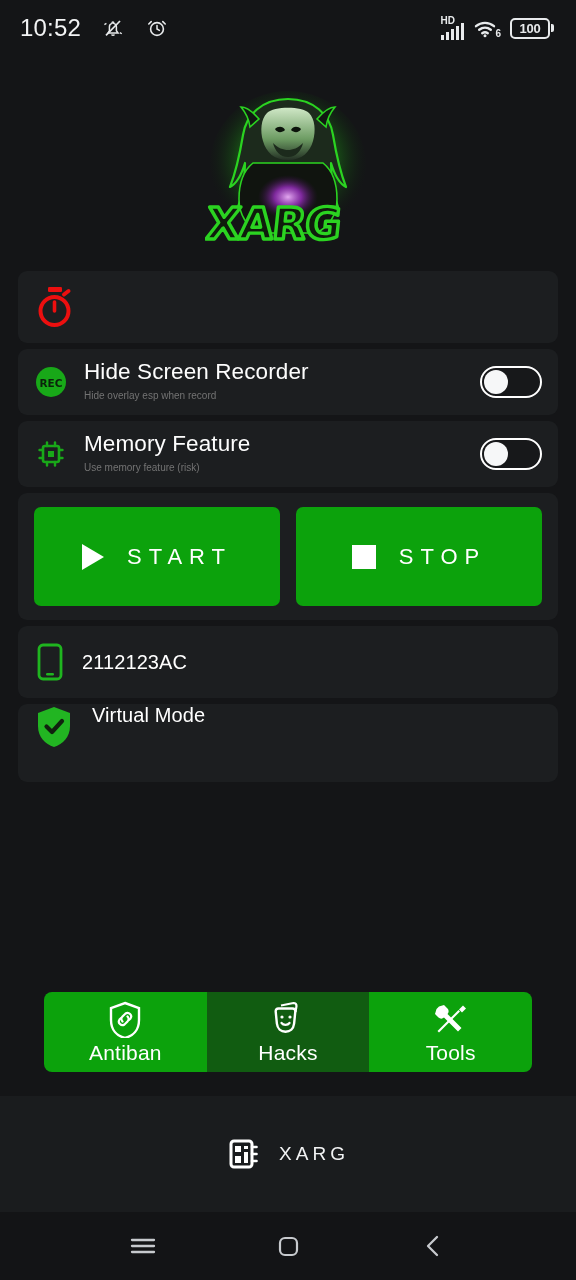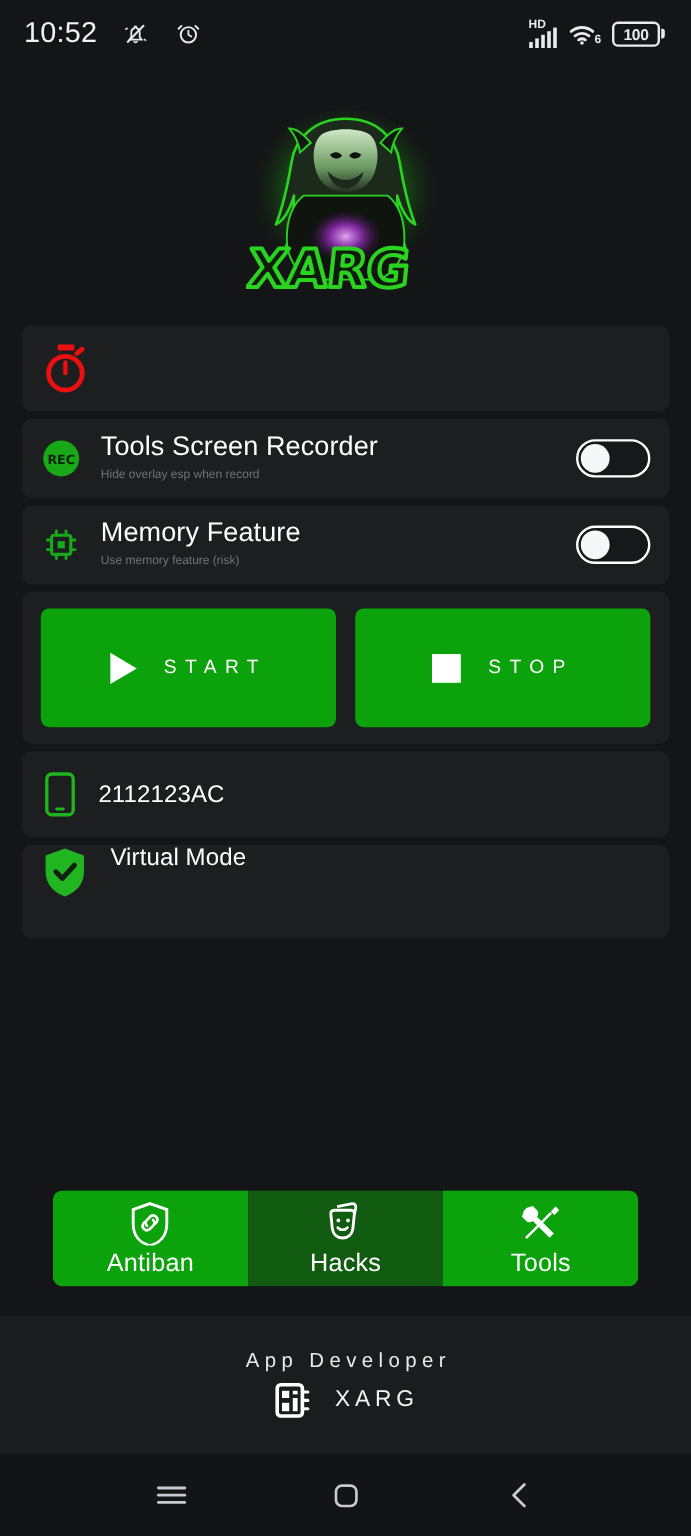--- a/index.html
+++ b/index.html
@@ -74,21 +74,21 @@
     display: flex; gap: 16px;
   }
   .act-btn {
     flex: 1 1 0; height: 99px;
     background: #0ca20c;
     border: none; border-radius: 7px;
     display: flex; align-items: center; justify-content: center;
     gap: 16px; cursor: pointer;
   }
   .act-label {
-    color: #ffffff; font-size: 16px; font-weight: 500;
+    color: #ffffff; font-size: 22px; font-weight: 500;
     letter-spacing: 7px; text-indent: 7px;
   }
   .tri {
     width: 0; height: 0;
     border-left: 22px solid #ffffff;
     border-top: 13px solid transparent;
     border-bottom: 13px solid transparent;
   }
   .sq { width: 24px; height: 24px; background: #ffffff; }
 
@@ -248,21 +248,21 @@
     </div>
 
     <div class="card row-toggle">
       <span class="row-ico">
         <svg width="34" height="34" viewBox="0 0 34 34">
           <circle cx="17" cy="17" r="15" fill="#18a818"></circle>
           <text x="17" y="21.5" text-anchor="middle" font-family="'DejaVu Sans', sans-serif" font-size="10.5" font-weight="bold" fill="#0b230b">REC</text>
         </svg>
       </span>
       <span class="row-text">
-        <span class="row-title" style="display:block">Tools Screen Recorder</span>
+        <span class="row-title" style="display:block">Hide Screen Recorder</span>
         <span class="row-sub" style="display:block">Hide overlay esp when record</span>
       </span>
       <span class="toggle">
         <span class="knob"></span>
       </span>
     </div>
 
     <div class="card row-toggle">
       <span class="row-ico">
         <svg width="32" height="32" viewBox="0 0 32 32">
@@ -345,21 +345,20 @@
       <svg width="38" height="38" viewBox="0 0 38 38">
         <path d="M7 6.5 12 5l3.5 3.5c1.5 1.5 1.5 4 0 5.5l14 14-3.5 3.5-14-14c-1.5 1.5-4 1.5-5.5 0L3 14l1.5-5z" fill="#ffffff"></path>
         <path d="M31 5.5 34 8.5l-4 4-3-3z" fill="#ffffff"></path>
         <path d="M26.5 10 9.5 27l-4 4 1.5 1.5 4-4L28 11.5z" fill="#ffffff"></path>
       </svg>
       <span class="tab-label">Tools</span>
     </div>
   </div>
 
   <div class="footer">
-    <span class="footer-title">App Developer</span>
     <span class="footer-dev">
       <svg width="34" height="34" viewBox="0 0 34 34">
         <rect x="4" y="4" width="21" height="26" rx="3" fill="none" stroke="#ffffff" stroke-width="3"></rect>
         <rect x="8" y="9" width="6" height="6" fill="#ffffff"></rect>
         <rect x="17" y="9" width="4" height="3" fill="#ffffff"></rect>
         <rect x="8" y="19" width="6" height="7" fill="#ffffff"></rect>
         <rect x="17" y="15" width="4" height="11" fill="#ffffff"></rect>
         <g stroke="#ffffff" stroke-width="2.6" stroke-linecap="round">
           <line x1="25" y1="10" x2="29.5" y2="10"></line>
           <line x1="25" y1="17" x2="29.5" y2="17"></line>

